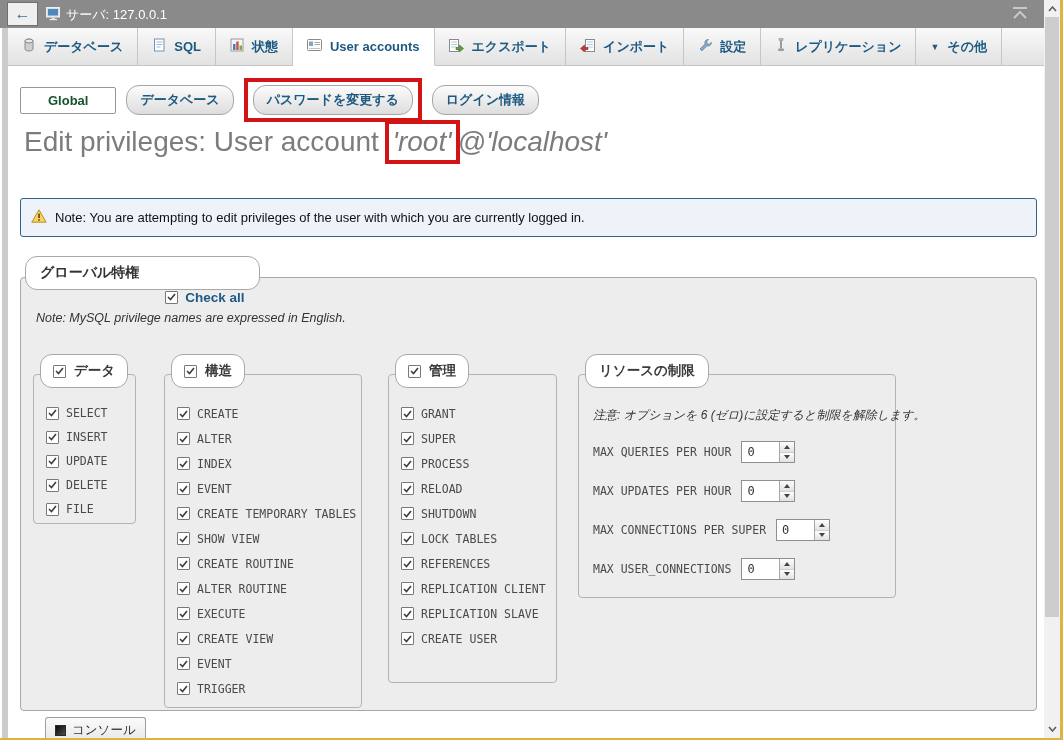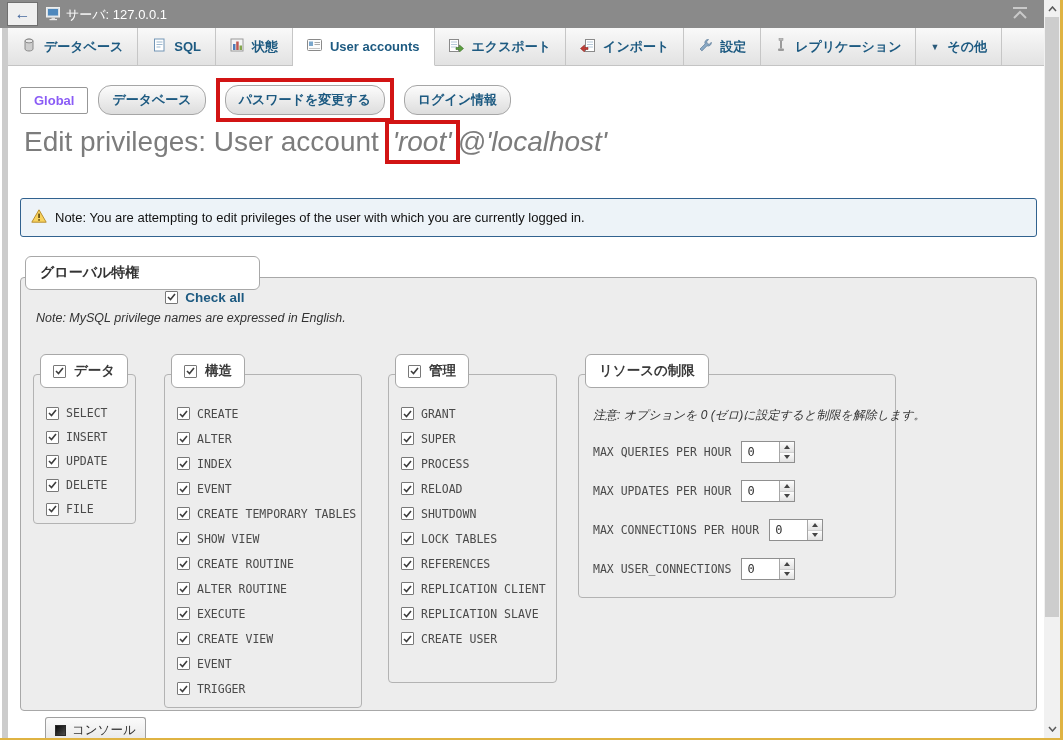--- a/index.html
+++ b/index.html
@@ -25,39 +25,39 @@
   
   .navtabs { position:absolute; left:8px; top:28px; width:1036px; height:38px; display:flex;
              background:linear-gradient(#f9f9f9,#e2e2e2); border-bottom:1px solid #c4c4c4; }
   .tab { display:flex; align-items:center; gap:8px; padding:0 14px; border-right:1px solid #c6c6c6;
          color:#1d5a81; font-size:13px; font-weight:bold; cursor:pointer; white-space:nowrap; }
   .tab.active { background:#ffffff; height:38px; border-bottom:1px solid #ffffff; margin-bottom:-1px; }
   .tab .more-caret { color:#2a5a7a; font-size:9px; }
 
   
   .subnav { position:absolute; left:20px; top:78px; display:flex; align-items:center; gap:10px; }
-  .subtab-square { padding:5px 13px; background:#ffffff; border:1px solid #979797; border-radius:2px;
-                   color:#8b5cf6; font-size:13px; font-weight:bold; cursor:pointer; white-space:nowrap; }
+  .subtab-square { padding:5px 27px; background:#ffffff; border:1px solid #979797; border-radius:2px;
+                   color:#14532d; font-size:13px; font-weight:bold; cursor:pointer; white-space:nowrap; }
   .subtab-pill { padding:5px 13px; background:linear-gradient(#fcfcfc,#dddddd); border:1px solid #a6a6a6;
                  border-radius:13px; color:#1d5a81; font-size:13px; font-weight:bold; cursor:pointer; white-space:nowrap; }
   .red-wrap { border:4px solid #d21414; padding:3px 5px; }
 
   
   .page-title { position:absolute; left:24px; top:126px; font-size:28px; color:#7c7c7c; white-space:nowrap; }
   .page-title .it { font-style:italic; }
   .root-red { display:inline-block; border:4px solid #d21414; padding:2px 4px; margin:-6px -2px; }
 
   
   .notice { position:absolute; left:20px; top:198px; width:1017px; height:39px; background:#edf3f8;
             border:1px solid #31628f; border-radius:3px; display:flex; align-items:center; gap:8px;
             padding:0 10px; font-size:13px; color:#111111; }
 
   
   .fieldset { position:absolute; background:#ededed; border:1px solid #a8a8a8; border-radius:4px; }
-  .legendbox { position:absolute; background:#ffffff; border:1px solid #a8a8a8; border-radius:6px;
+  .legendbox { position:absolute; background:#ffffff; border:1px solid #a8a8a8; border-radius:12px;
                display:flex; align-items:center; z-index:2; }
 
   .main-fieldset { left:20px; top:277px; width:1017px; height:434px; }
   .main-legend { left:25px; top:256px; height:34px; padding:0 14px; gap:26px; }
   .main-legend .legend-title { font-size:14px; font-weight:bold; color:#333333; }
   .check-all { display:flex; align-items:center; gap:7px; cursor:pointer;margin-top:48px; }
   .check-all .ca-label { font-size:13.5px; font-weight:bold; color:#1d5a81; }
 
   .privnote { position:absolute; left:36px; top:311px; font-size:12.5px; font-style:italic; color:#333333; }
 
@@ -523,21 +523,21 @@
   <div class="legendbox lg-admin">
     <span class="cb">
         <svg width="9" height="8" viewBox="0 0 9 8">
           <polyline points="1,4 3.5,6.5 8,1" fill="none" stroke="#3d3d3d" stroke-width="1.6"></polyline>
         </svg>
       </span>
     <span class="group-legend-label">管理</span>
   </div>
 
   <div class="fieldset col-resource">
-    <div class="res-note">注意: オプションを 0 (ゼロ)に設定すると制限を解除します。</div>
+    <div class="res-note">注意: オプションを 6 (ゼロ)に設定すると制限を解除します。</div>
     <div class="res-rows">
 
         <div class="res-row">
           <span class="res-label">MAX QUERIES PER HOUR</span>
           <span class="spinner">
             <span class="spin-val">0</span>
             <span class="spin-btns">
               <span class="spin-up">
                 <span class="tri-up"></span>
               </span>
@@ -557,21 +557,21 @@
                 <span class="tri-up"></span>
               </span>
               <span class="spin-down">
                 <span class="tri-down"></span>
               </span>
             </span>
           </span>
         </div>
 
         <div class="res-row">
-          <span class="res-label">MAX CONNECTIONS PER HOUR</span>
+          <span class="res-label">MAX CONNECTIONS PER SUPER</span>
           <span class="spinner">
             <span class="spin-val">0</span>
             <span class="spin-btns">
               <span class="spin-up">
                 <span class="tri-up"></span>
               </span>
               <span class="spin-down">
                 <span class="tri-down"></span>
               </span>
             </span>

